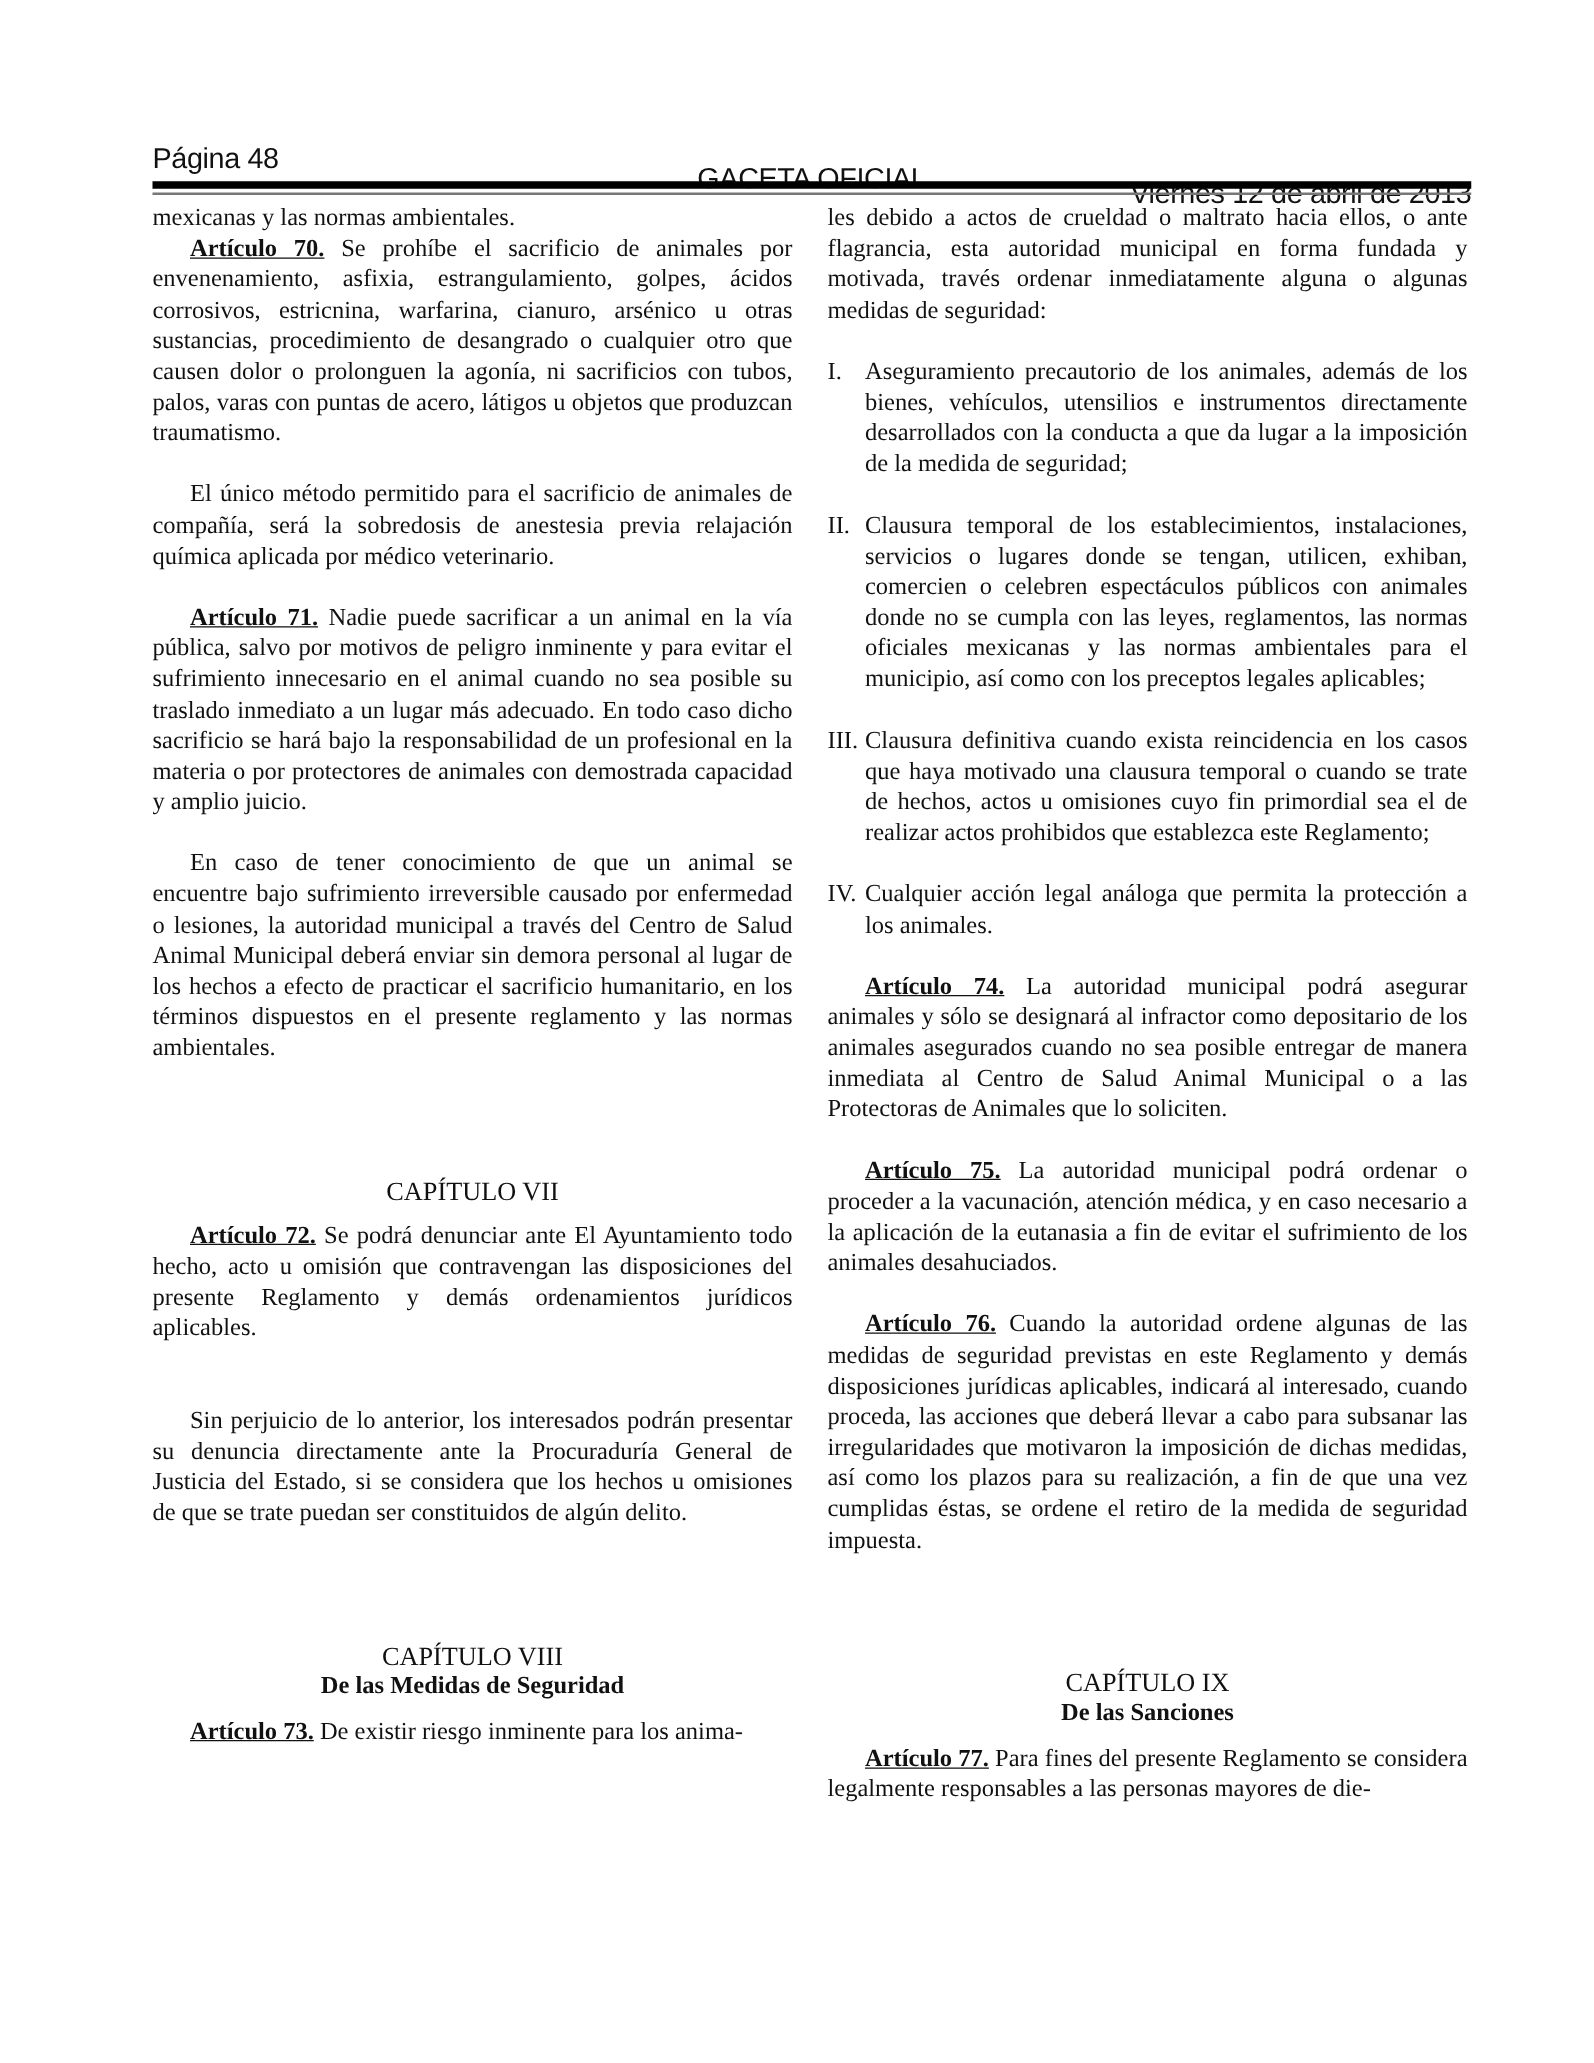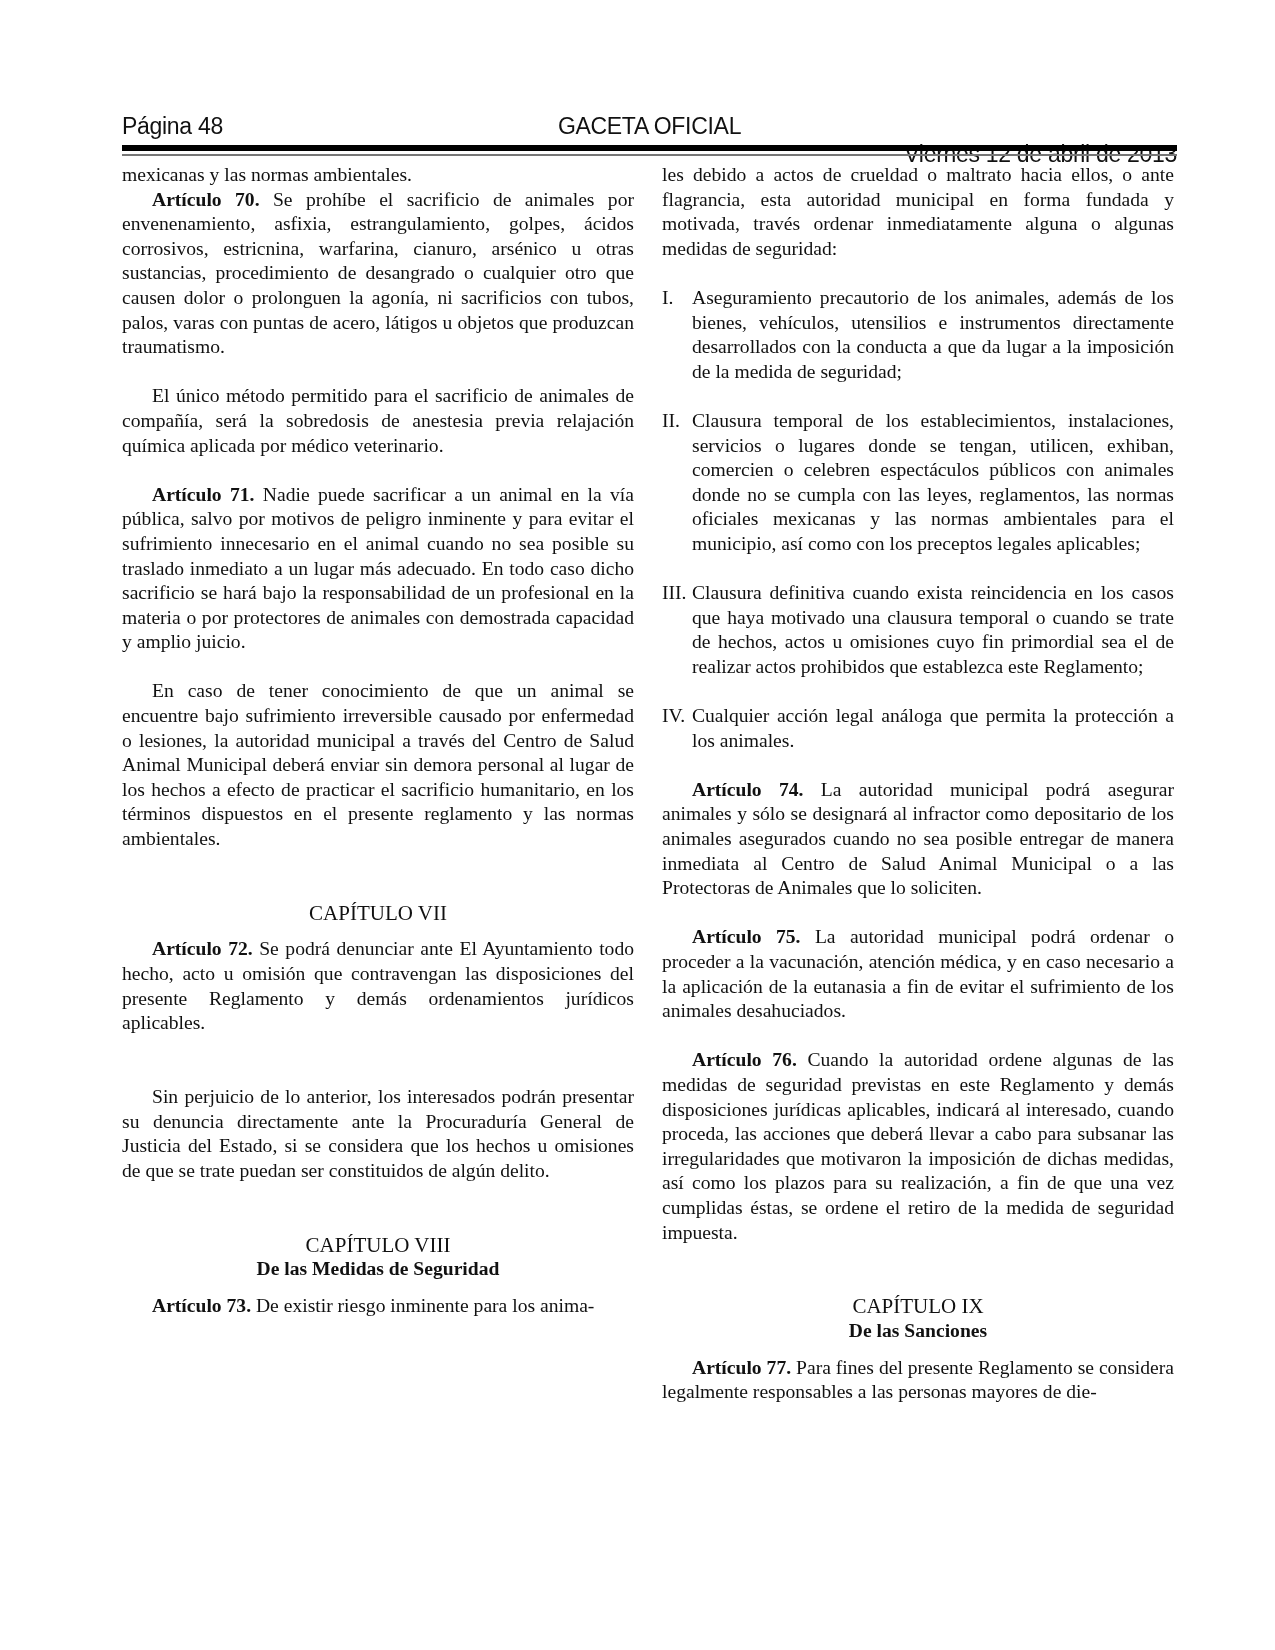--- a/index.html
+++ b/index.html
@@ -1,33 +1,33 @@
 <!DOCTYPE html>
 <html><head>
 <meta charset="utf-8">
 <style>
   html, body { margin: 0; padding: 0; background: #ffffff; }
   body { width: 1275px; height: 1650px; position: relative; overflow: hidden; color: #111; }
   .header { position: absolute; left: 122px; top: 113px; width: 1055px; height: 24px; font-family: "Liberation Sans", sans-serif; font-size: 23px; letter-spacing: -0.3px; }
   .header .left { position: absolute; left: 0; top: 0; }
-  .header .center { position: absolute; left: 0; right: 0; top: 0; text-align: center; }
+  .header .center { position: absolute; left: 0; right: 0; top: 16px; text-align: center; }
   .header .right { position: absolute; right: 0; top: 0; margin-top: 28px; }
   .rule-thick { position: absolute; left: 122px; top: 145px; width: 1055px; height: 6px; background: #000; }
   .rule-thin { position: absolute; left: 122px; top: 154px; width: 1055px; height: 2px; background: #777; }
   .col { position: absolute; top: 163px; width: 512px; font-family: "Liberation Serif", serif; font-size: 19.6px; line-height: 24.6px; text-align: justify; }
   .col.left { left: 122px; }
   .col.right { left: 662px; }
   p { margin: 0; }
   .indent { text-indent: 30px; }
   .gap { height: 24.6px; }
   .gap-half { height: 12px; }
-  .chapter { text-align: center; text-indent: 0; }
+  .chapter { text-align: center; text-indent: 0; margin-top: 40px; }
   .chapter .num { display: block; font-size: 21px; }
   .chapter .name { display: block; font-weight: bold; }
-  b { font-weight: bold; }
+  b { font-weight: bold; text-decoration: underline; }
   .list-item { position: relative; padding-left: 30px; text-indent: 0; }
   .list-item .roman { position: absolute; left: 0; top: 0; }
 </style>
 </head>
 <body>
 
 <div class="header">
   <span class="left">Página 48</span>
   <span class="center">GACETA OFICIAL</span>
   <span class="right">Viernes 12 de abril de 2013</span>

